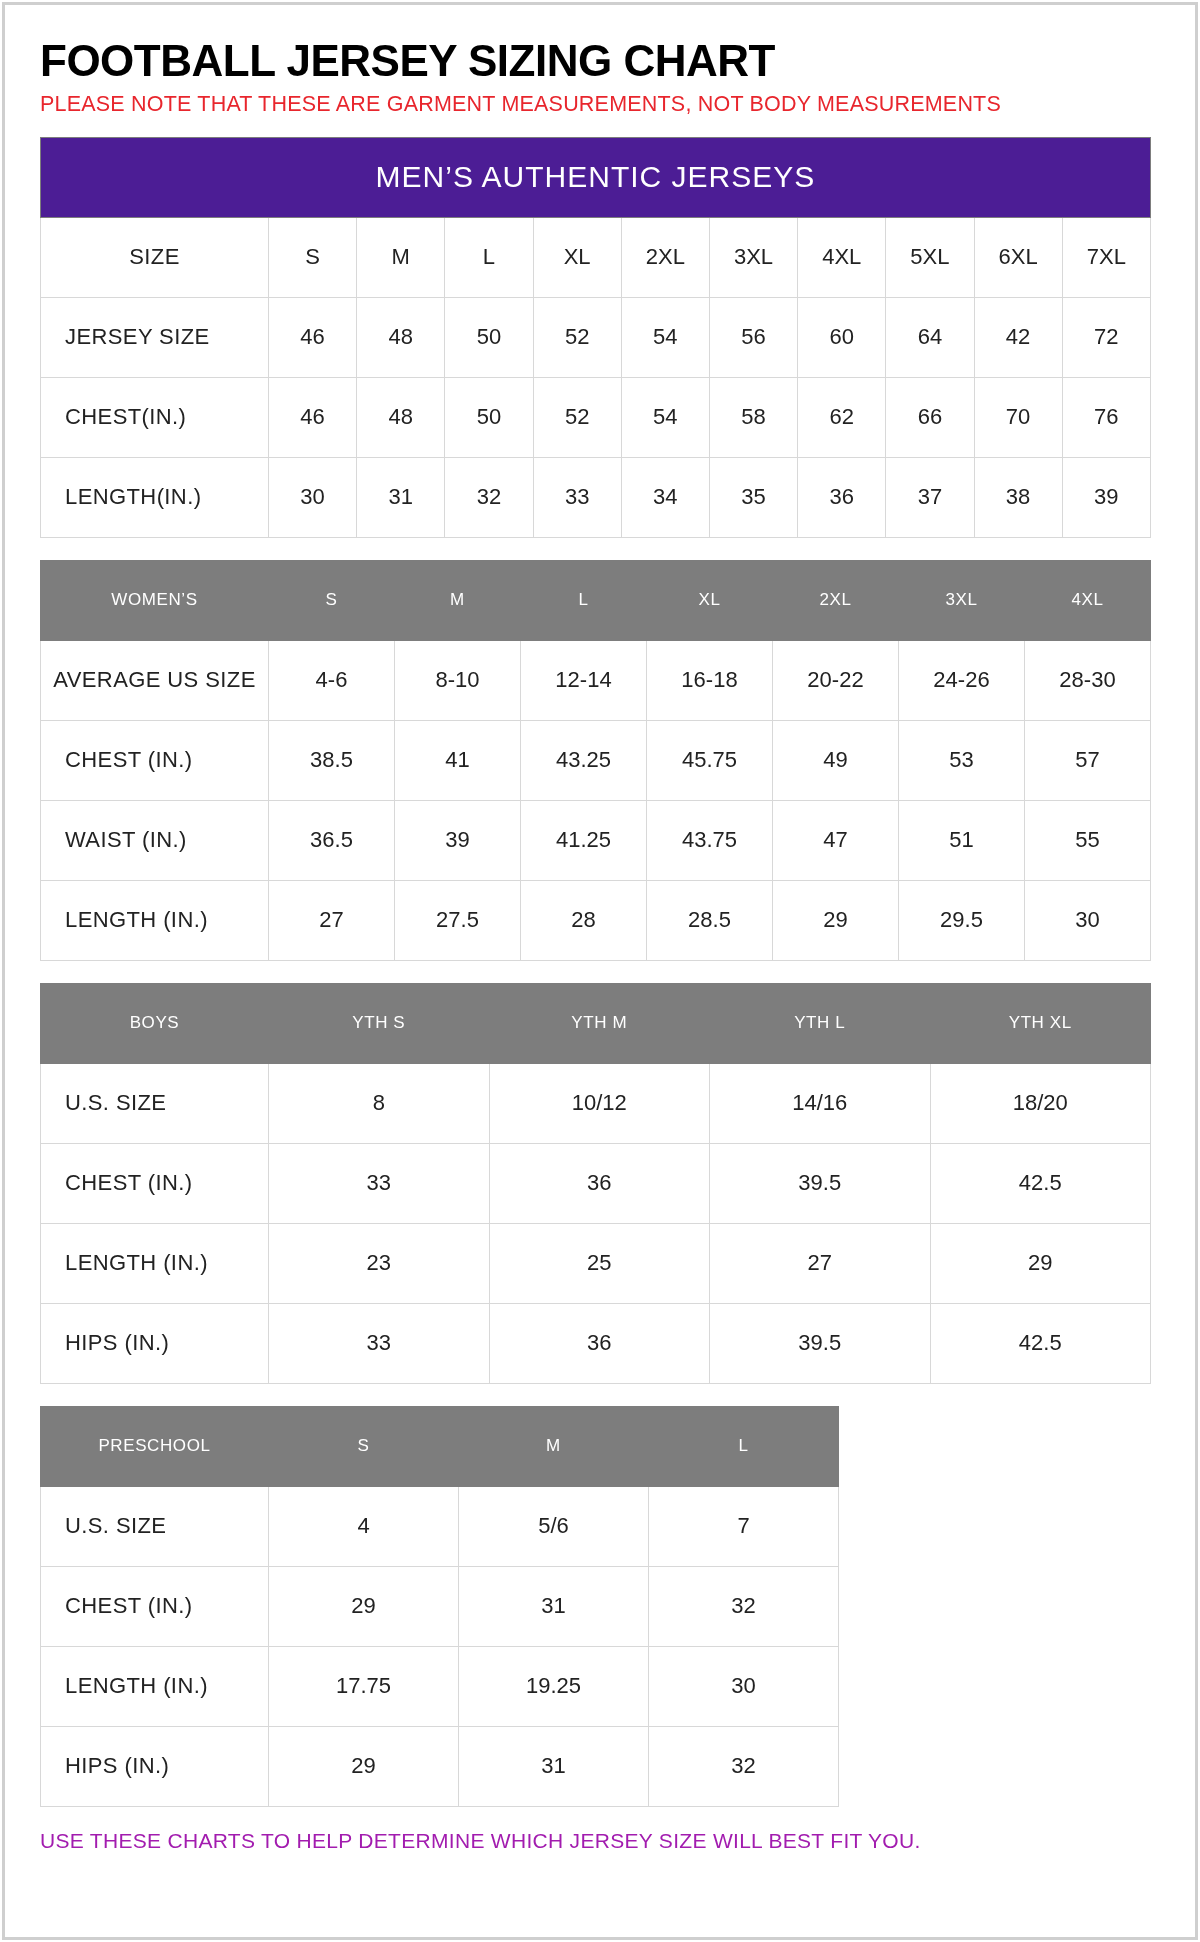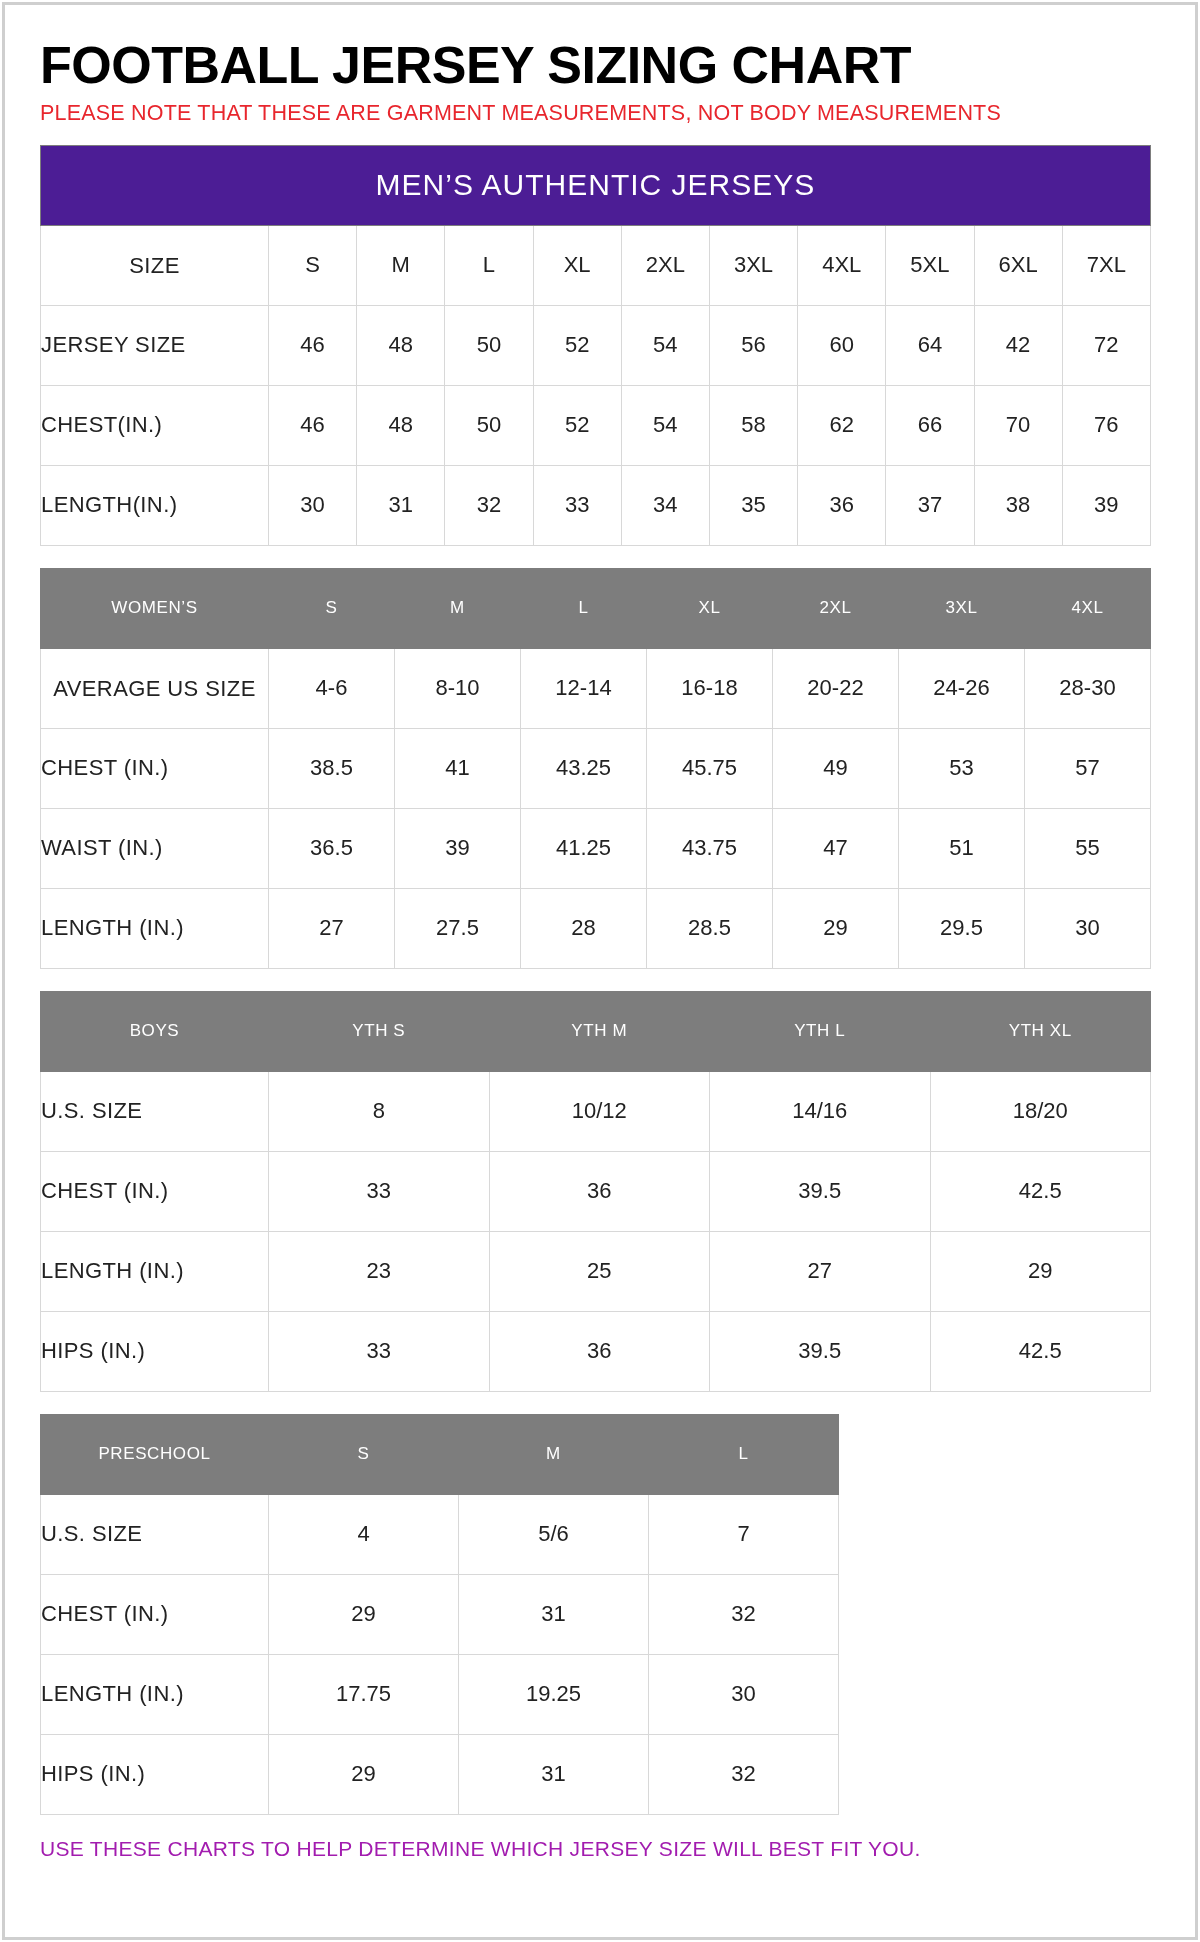--- a/index.html
+++ b/index.html
@@ -16,21 +16,21 @@
     overflow: hidden;
   }
   .page {
     box-sizing: border-box;
     width: 1200px;
     height: 1942px;
     padding: 30px 40px 0 40px;
     position: relative;
   }
   .title {
-    font-size: 52px;
+    font-size: 44px;
     font-weight: bold;
     letter-spacing: -0.5px;
     color: #000000;
     margin: 8px 0 6px 0;
     line-height: 1.05;
   }
   .subtitle {
     color: #e8262d;
     font-size: 21.5px;
     line-height: 1.32;
@@ -64,21 +64,21 @@
   .hdr-cell {
     background: #7d7d7d;
     color: #ffffff;
     font-size: 17px;
     letter-spacing: 0.6px;
     border: 1.5px solid #7d7d7d;
     height: 74px;
   }
   .rowlabel {
     text-align: left;
-    padding-left: 0;
+    padding-left: 24px;
     font-size: 22px;
     letter-spacing: 0.4px;
     color: #222222;
   }
   .rowlabel.center {
     text-align: center;
     padding-left: 0;
     line-height: 1.25;
   }
   tr { height: 80px; }

